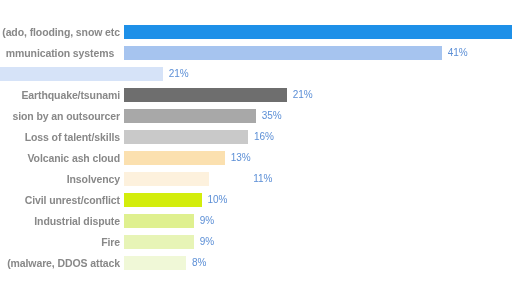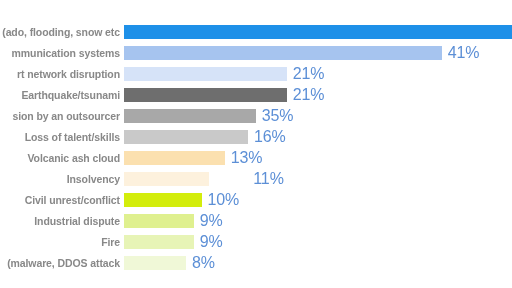--- a/index.html
+++ b/index.html
@@ -60,21 +60,21 @@
     display: flex;
     align-items: center;
   }
 
   .bar {
     height: 14px;
     flex: 0 0 auto;
   }
 
   .value-label {
-    font-size: 16px;
+    font-size: 10px;
     line-height: 12px;
     font-weight: 400;
     color: #5c8fd6;
     padding-left: 6px;
     white-space: nowrap;
     letter-spacing: -0.1px;
   }
 </style>
 </head>
 <body>
@@ -85,29 +85,28 @@
 
     <div class="row">
       <div class="cat-label" style="color: rgb(136, 136, 136);">ado, flooding, snow etc)</div>
       <div class="bar-zone">
         <div class="bar" style="width: 387.5px; background: rgb(30, 144, 232);"></div>
 
       </div>
     </div>
 
     <div class="row">
-      <div class="cat-label" style="color: rgb(136, 136, 136);">mmunication systems</div>
+      <div class="cat-label" style="color: rgb(136, 136, 136); text-align: center;">mmunication systems</div>
       <div class="bar-zone">
         <div class="bar" style="width: 317.75px; background: rgb(166, 196, 239);"></div>
         <div class="value-label" style="color: rgb(92, 143, 214);">41%</div>
       </div>
     </div>
 
     <div class="row">
-      <div class="cat-label" style="color: rgb(136, 136, 136);">rt network disruption</div>
       <div class="bar-zone">
         <div class="bar" style="width: 162.75px; background: rgb(214, 227, 248);"></div>
         <div class="value-label" style="color: rgb(92, 143, 214);">21%</div>
       </div>
     </div>
 
     <div class="row">
       <div class="cat-label" style="color: rgb(136, 136, 136);">Earthquake/tsunami</div>
       <div class="bar-zone">
         <div class="bar" style="width: 162.75px; background: rgb(110, 110, 110);"></div>

